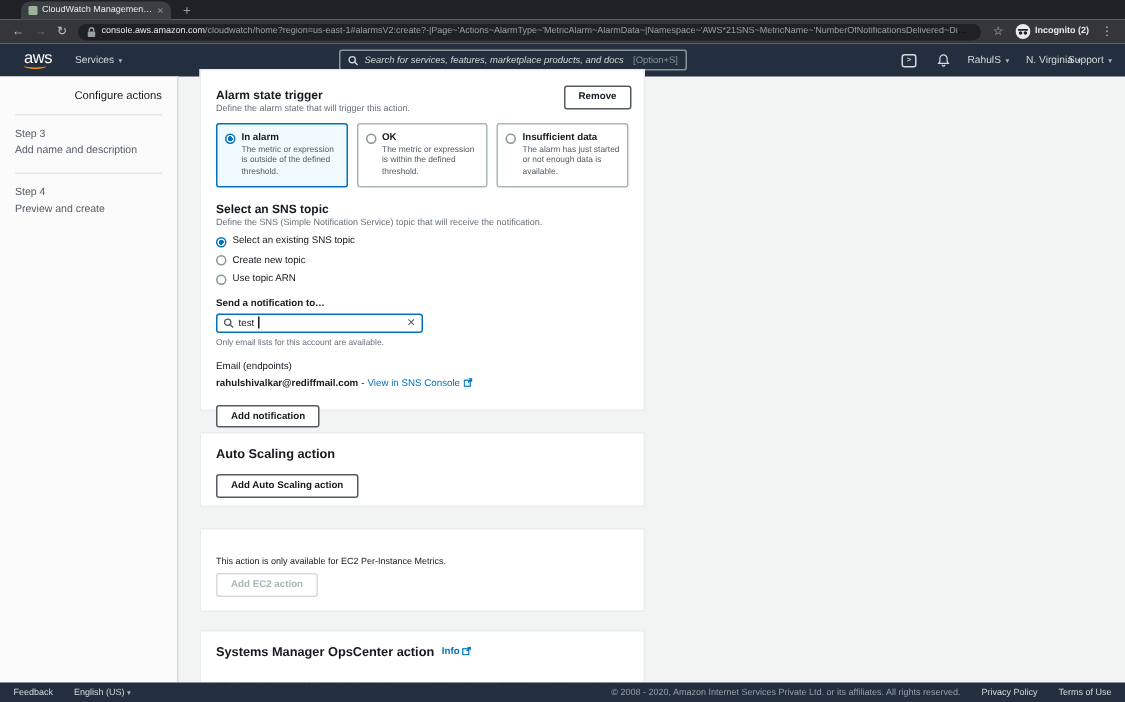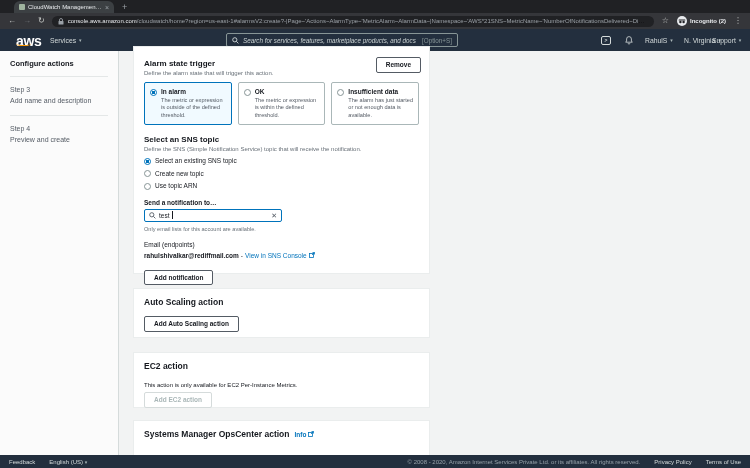--- a/index.html
+++ b/index.html
@@ -24,37 +24,37 @@
   .url-text { font-size:6px; white-space:nowrap; overflow:hidden; text-overflow:ellipsis; }
   .url-host { color:#e8eaed; }
   .url-rest { color:#9aa0a6; }
   .star { font-size:8px; color:#c4c7c5; margin-right:8px; line-height:1; }
   .incog { display:flex; align-items:center; gap:3px; margin-right:8px; }
   .incog-label { font-size:6px; color:#e8eaed; font-weight:bold; }
   .menu-dots { font-size:8px; color:#c4c7c5; line-height:1; }
 
   
   .awsnav { position:absolute; top:29px; left:0; right:0; height:22px; background:#232f3e; }
-  .aws-logo { position:absolute; left:16px; top:4px; color:#fff; font-weight:bold; font-size:14px; letter-spacing:-0.3px; }
+  .aws-logo { position:absolute; left:16px; top:4px; color:#fff; font-weight:normal; font-size:11px; letter-spacing:-0.3px; }
   .aws-smile { position:absolute; left:16px; top:13px; width:15px; height:4px;
                border-bottom:1.5px solid #ff9900; border-radius:0 0 50% 50%; }
   .nav-item { position:absolute; top:0; height:22px; display:flex; align-items:center; gap:3px;
               color:#d5dbdb; font-size:6.8px; }
   .caret { font-size:5px; color:#aab7b8; }
   .nav-search { position:absolute; left:226px; top:4px; width:232px; height:14px; border:1px solid #879596;
                 border-radius:2px; display:flex; align-items:center; padding:0 5px; gap:4px; }
   .nav-search-ph { font-size:6.3px; font-style:italic; color:#ccd4d4; white-space:nowrap; overflow:hidden; flex:1; }
   .nav-search-kbd { font-size:6.3px; color:#879596; }
   .shell-icon { width:10px; height:9px; border:1px solid #d5dbdb; border-radius:2px; color:#d5dbdb;
                 font-size:5px; line-height:7px; text-align:center; font-weight:bold; }
 
   
   .sidebar { position:absolute; top:51px; left:0; bottom:13px; width:119px; background:#fbfbfb;
              border-right:1px solid #d5dbdb; padding:8px 10px; }
-  .sb-title { font-size:7.5px; font-weight:bold; color:#16191f; }
+  .sb-title { font-size:7.5px; font-weight:normal; color:#16191f;text-align:right; }
   .sb-hr { border:none; border-top:1px solid #e4e7e7; margin:8px 0; }
   .sb-step { font-size:7px; color:#545b64; line-height:1.55; }
 
   
   .card { position:absolute; left:133px; width:297px; background:#fff; border:1px solid #eaeded; }
   .card-pad { padding:8px 10px; }
   #card-notification { top:46px; height:228px; padding:12px 10px; }
   #card-autoscaling { top:288px; height:50px; }
   #card-ec2 { top:352px; height:56px; }
   #card-ssm { top:420px; height:60px; }
@@ -266,21 +266,20 @@
           <rect x="0.5" y="1.5" width="4" height="4" fill="none" stroke="#0073bb" stroke-width="0.8"></rect>
           <path d="M3 3 L5.5 0.5 M3.5 0.5 H5.5 V2.5" fill="none" stroke="#0073bb" stroke-width="0.8"></path>
         </svg>
       </div>
 
       <button class="btn add-btn">Add notification</button>
     </div>
   </div>
 
   <div class="card card-pad" id="card-ec2">
-    <div class="sec-title-lg">EC2 action</div>
     <div class="ec2-note">This action is only available for EC2 Per-Instance Metrics.</div>
     <button class="btn disabled" style="margin-top:3px;">Add EC2 action</button>
   </div>
 
   <div class="card card-pad" id="card-ssm">
     <div class="ssm-head">
       <span class="sec-title-lg">Systems Manager OpsCenter action</span>
       <span class="info-link">
         <span>Info</span>
         <svg width="6" height="6" viewBox="0 0 6 6">

